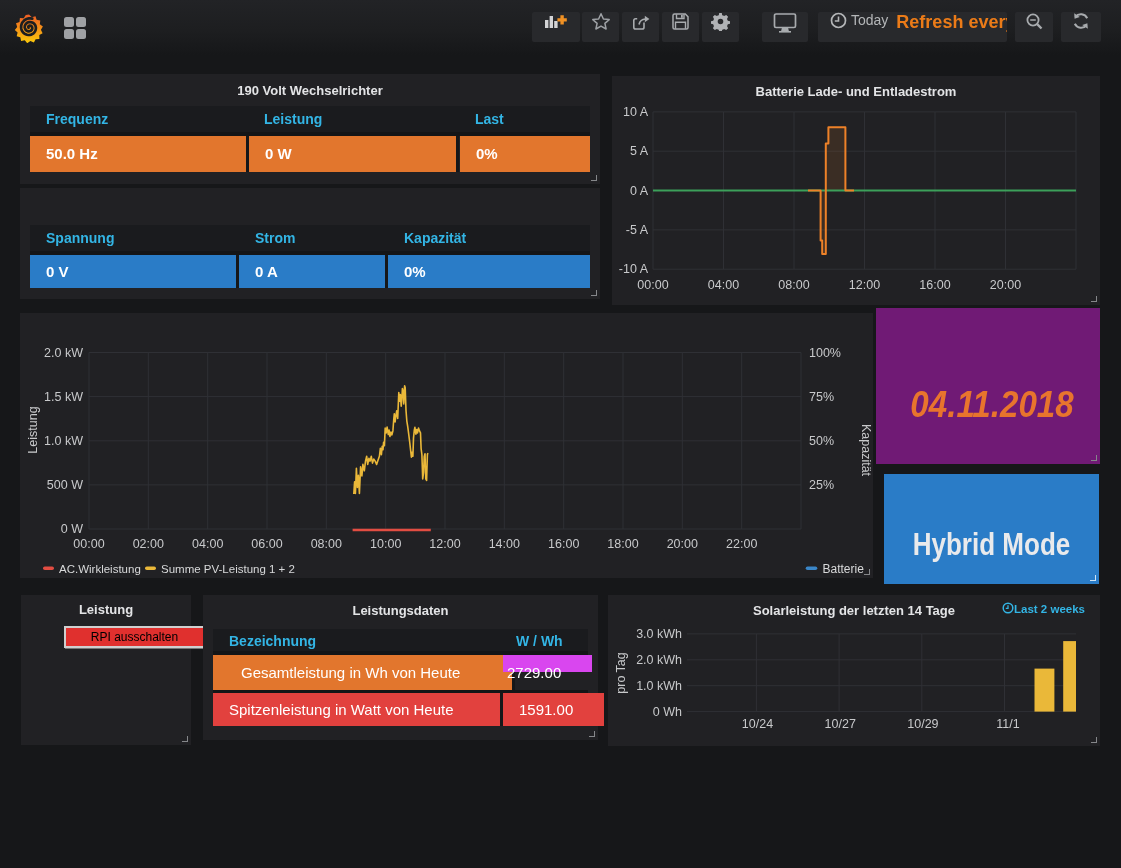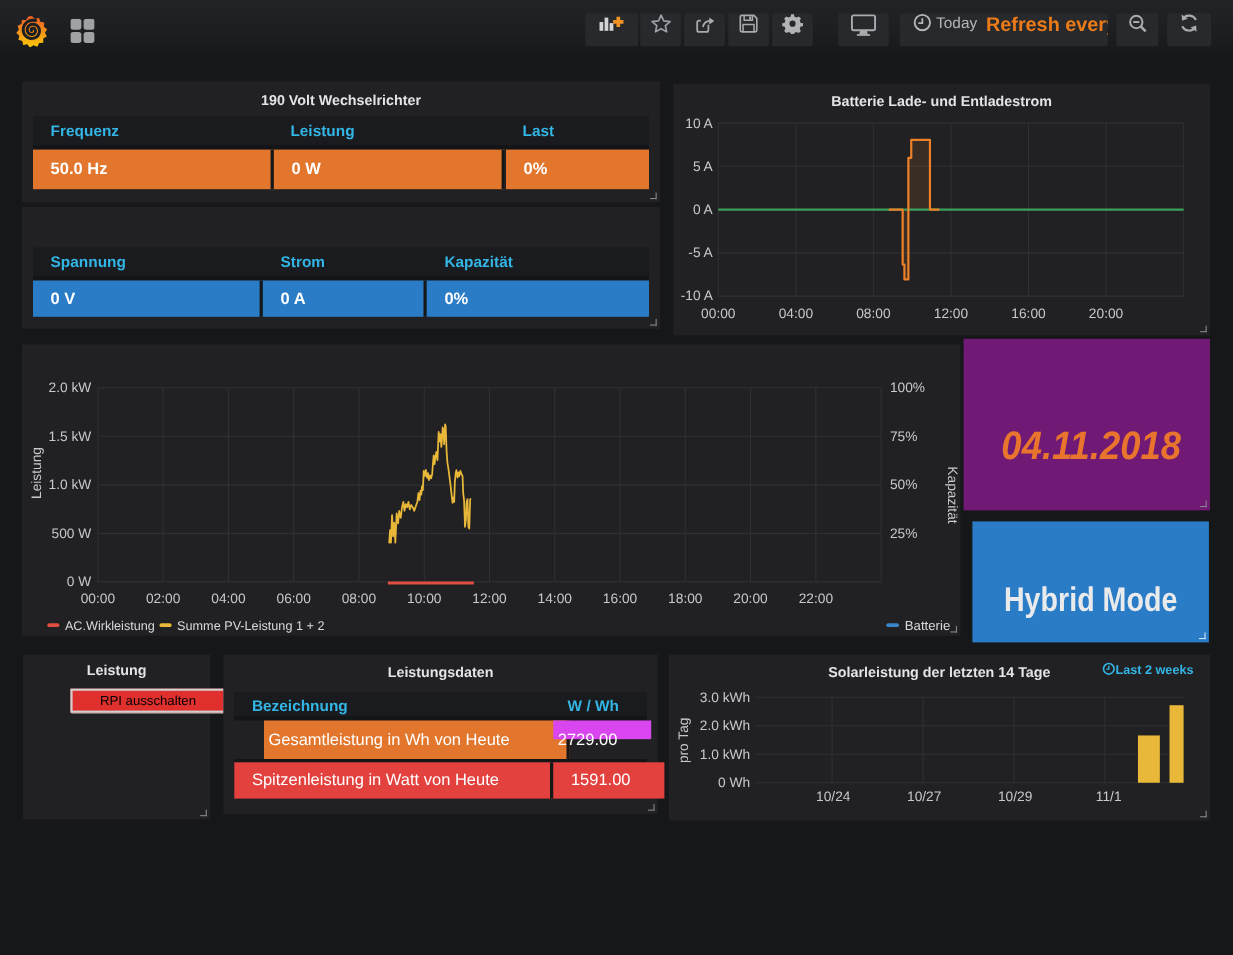--- a/index.html
+++ b/index.html
@@ -244,21 +244,21 @@
   <div class="rh"></div>
 </div>
 
 <div class="panel" style="left:203px;top:595px;width:395px;height:145px;">
   <div class="ptitle" style="padding-top:8px;">Leistungsdaten</div>
   <div class="thead" style="left:10px;top:34px;width:375px;height:22px;"></div>
   <div style="position:absolute;left:10px;top:56px;width:375px;height:4px;background:#141517;"></div>
   <div style="position:absolute;left:10px;top:95px;width:375px;height:3px;background:#141517;"></div>
   <div class="th" style="left:26px;top:38px;">Bezeichnung</div>
   <div class="th" style="left:313px;top:38px;">W / Wh</div>
-  <div class="cell" style="left:10px;top:60px;width:271px;height:35px;background:#e2762d;line-height:35px;padding-left:4px;border-right:3px solid #161719;margin-left:27px;">Gesamtleistung in Wh von Heute</div>
+  <div class="cell" style="left:10px;top:60px;width:271px;height:35px;background:#e2762d;line-height:35px;padding-left:28px;border-right:3px solid #161719;">Gesamtleistung in Wh von Heute</div>
   <div class="cell" style="left:300px;top:60px;width:85px;height:17px;background:#d946ef;line-height:35px;padding-left:4px;">2729.00</div>
   <div class="cell" style="left:10px;top:98px;width:271px;height:33px;background:#e2413e;line-height:33px;padding-left:16px;border-right:3px solid #161719;">Spitzenleistung in Watt von Heute</div>
   <div class="cell" style="left:300px;top:98px;width:85px;height:33px;background:#e2413e;line-height:33px;padding-left:16px;">1591.00</div>
   <div class="rh"></div>
 </div>
 
 <div class="panel" style="left:608px;top:595px;width:492px;height:151px;">
   <div class="ptitle" style="padding-top:8px;">Solarleistung der letzten 14 Tage</div>
   <svg width="492" height="151" viewBox="0 0 492 151" style="position:absolute;left:0;top:0;">
     <g stroke="#2f3035" stroke-width="1">

